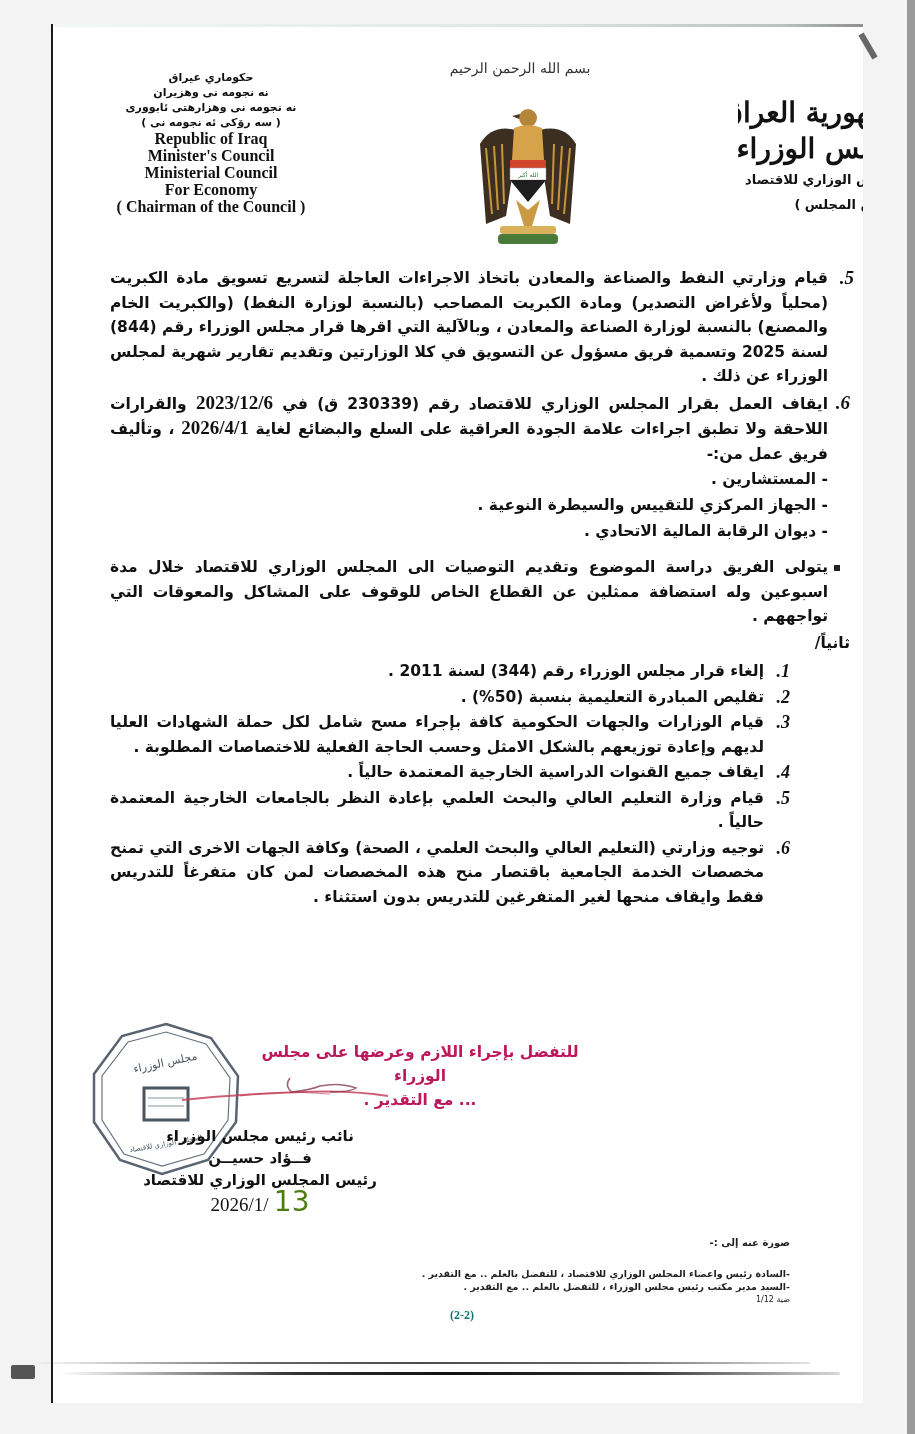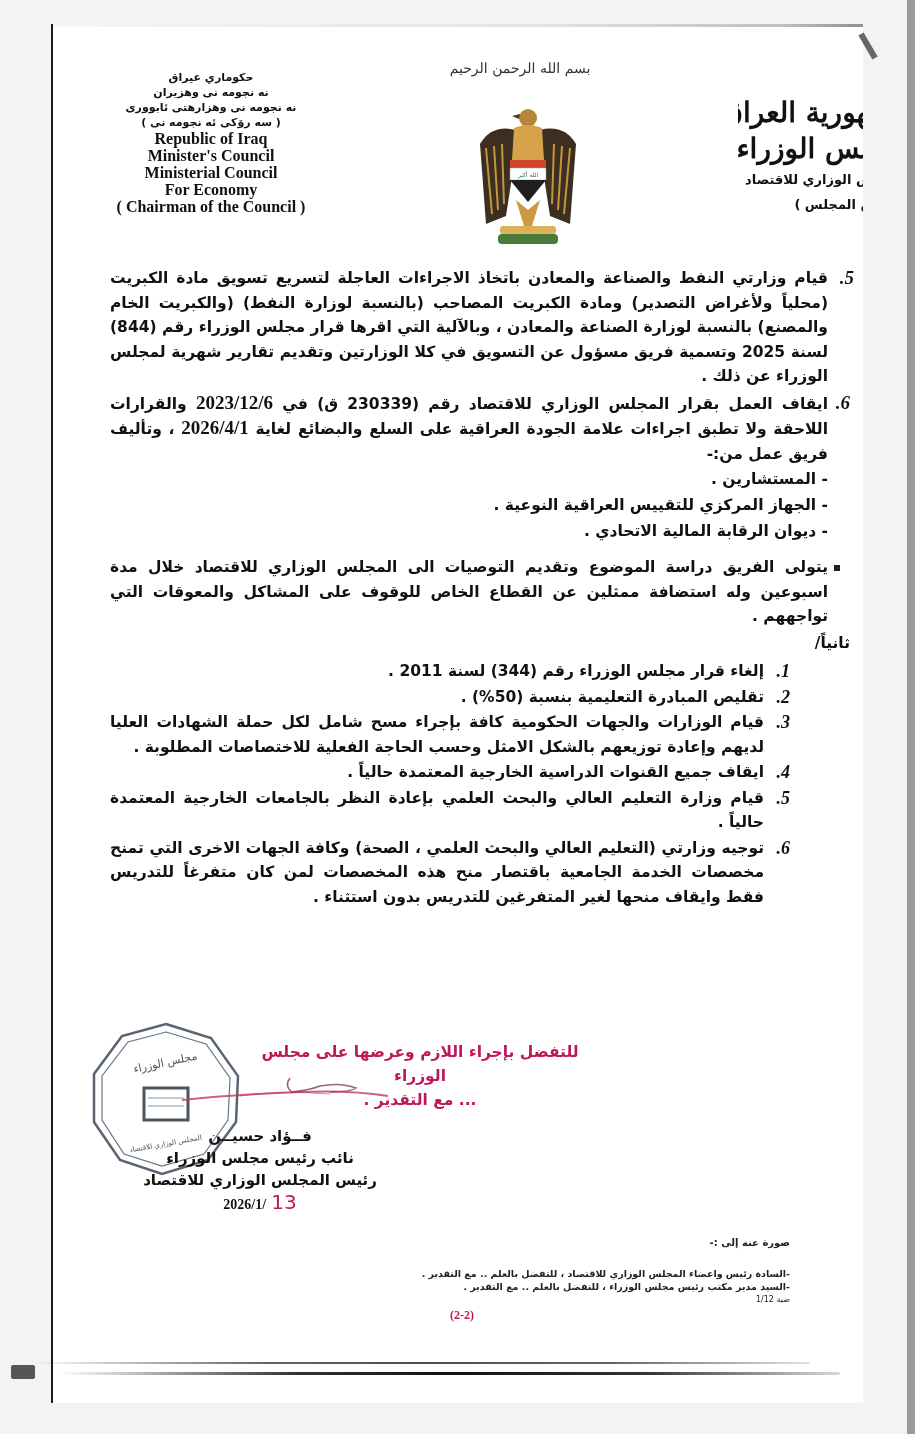--- a/index.html
+++ b/index.html
@@ -95,33 +95,33 @@
   .sec2-list .item .num { font-size: 18px; }
   .closing {
     position: absolute; left: 260px; top: 1040px; width: 320px;
     direction: rtl; text-align: center; color: #be185d;
     font-family: "DejaVu Sans", sans-serif; font-weight: bold; font-size: 15.5px; line-height: 24px;
   }
   .sig-block {
     position: absolute; left: 140px; top: 1125px; width: 240px; direction: rtl; text-align: center;
     font-family: "DejaVu Sans", sans-serif; font-weight: bold; font-size: 15px; line-height: 22px; color: #111;
   }
-  .sig-date { font-family: "Liberation Serif", serif; font-size: 14px; font-weight: bold; }
-  .sig-day { font-family: "DejaVu Sans", sans-serif; font-weight: normal; font-size: 20px; color: #be185d; }
+  .sig-date { font-family: "Liberation Serif", serif; font-size: 19px; font-weight: normal; }
+  .sig-day { font-family: "DejaVu Sans", sans-serif; font-weight: normal; font-size: 28px; color: #4d7c0f; }
   .stamp { position: absolute; left: 86px; top: 1018px; width: 160px; height: 160px; }
   .signature { position: absolute; left: 180px; top: 1070px; width: 210px; height: 40px; }
   .cc {
     position: absolute; left: 340px; top: 1236px; width: 450px; direction: rtl; text-align: right;
     font-family: "DejaVu Sans", sans-serif; font-size: 9.5px; line-height: 13px; color: #222; font-weight: bold;
   }
   .cc .cc-title { font-size: 10px; margin-bottom: 18px; }
   .cc .ref { font-size: 8px; font-weight: normal; }
   .page-num {
     position: absolute; left: 432px; top: 1308px; width: 60px; text-align: center;
-    font-family: "Liberation Serif", serif; font-weight: bold; font-size: 12px; color: #be185d;
+    font-family: "Liberation Serif", serif; font-weight: bold; font-size: 12px; color: #0f766e;
   }
 </style>
 </head>
 <body>
 
 <div class="right-strip"></div>
 
 <div class="page">
   <div class="page-top-edge"></div>
   <div class="corner-fold"></div>
@@ -174,21 +174,21 @@
   <div class="item">
     <span class="num num-wide">5.</span>
     <span>قيام وزارتي النفط والصناعة والمعادن باتخاذ الاجراءات العاجلة لتسريع تسويق مادة الكبريت (محلياً ولأغراض التصدير) ومادة الكبريت المصاحب (بالنسبة لوزارة النفط) (والكبريت الخام والمصنع) بالنسبة لوزارة الصناعة والمعادن ، وبالآلية التي اقرها قرار مجلس الوزراء رقم (844) لسنة 2025 وتسمية فريق مسؤول عن التسويق في كلا الوزارتين وتقديم تقارير شهرية لمجلس الوزراء عن ذلك .</span>
   </div>
   <div class="item" style="margin-top:2px">
     <span class="num">6.</span>
     <span>ايقاف العمل بقرار المجلس الوزاري للاقتصاد رقم (230339 ق) في </span><span class="date">2023/12/6</span><span> والقرارات اللاحقة ولا تطبق اجراءات علامة الجودة العراقية على السلع والبضائع لغاية </span><span class="date">2026/4/1</span><span> ، وتأليف فريق عمل من:-</span>
   </div>
   <div class="sub-list">
     <div>- المستشارين .</div>
-    <div>- الجهاز المركزي للتقييس العراقية النوعية .</div>
+    <div>- الجهاز المركزي للتقييس والسيطرة النوعية .</div>
     <div>- ديوان الرقابة المالية الاتحادي .</div>
   </div>
   <div class="bullet-item">يتولى الفريق دراسة الموضوع وتقديم التوصيات الى المجلس الوزاري للاقتصاد خلال مدة اسبوعين وله استضافة ممثلين عن القطاع الخاص للوقوف على المشاكل والمعوقات التي تواجههم .</div>
 
   <div class="section-two">ثانياً/</div>
   <div class="sec2-list">
     <div class="item">
       <span class="num">1.</span>
       <span>إلغاء قرار مجلس الوزراء رقم (344) لسنة 2011 .</span>
     </div>
@@ -230,22 +230,22 @@
   <text x="80" y="128" font-size="7" text-anchor="middle" fill="#4a5560" font-family="DejaVu Sans, sans-serif" transform="rotate(-10 80 128)">المجلس الوزاري للاقتصاد</text>
 </svg>
 
 <svg class="signature" viewBox="0 0 210 40">
   <path d="M2 30 Q60 24 120 22 Q170 20 208 26" fill="none" stroke="#c23a55" stroke-width="2" opacity=".8"></path>
   <path d="M110 8 Q104 16 112 22 Q130 20 140 16 Q160 12 176 18 Q170 22 150 22" fill="none" stroke="#8a3a55" stroke-width="1.5" opacity=".8"></path>
   <path d="M60 26 Q100 20 150 24" fill="none" stroke="#c23a55" stroke-width="1" opacity=".6"></path>
 </svg>
 
 <div class="sig-block">
+  <div>نائب رئيس مجلس الوزراء</div>
   <div>فــؤاد حسيــن</div>
-  <div>نائب رئيس مجلس الوزراء</div>
   <div>رئيس المجلس الوزاري للاقتصاد</div>
   <div style="direction:ltr">
     <span class="sig-date">2026/1/</span>
     <span class="sig-day">13</span>
   </div>
 </div>
 
 <div class="cc">
   <div class="cc-title">صورة عنه إلى :-</div>
   <div>-السادة رئيس واعضاء المجلس الوزاري للاقتصاد ، للتفضل بالعلم .. مع التقدير .</div>

